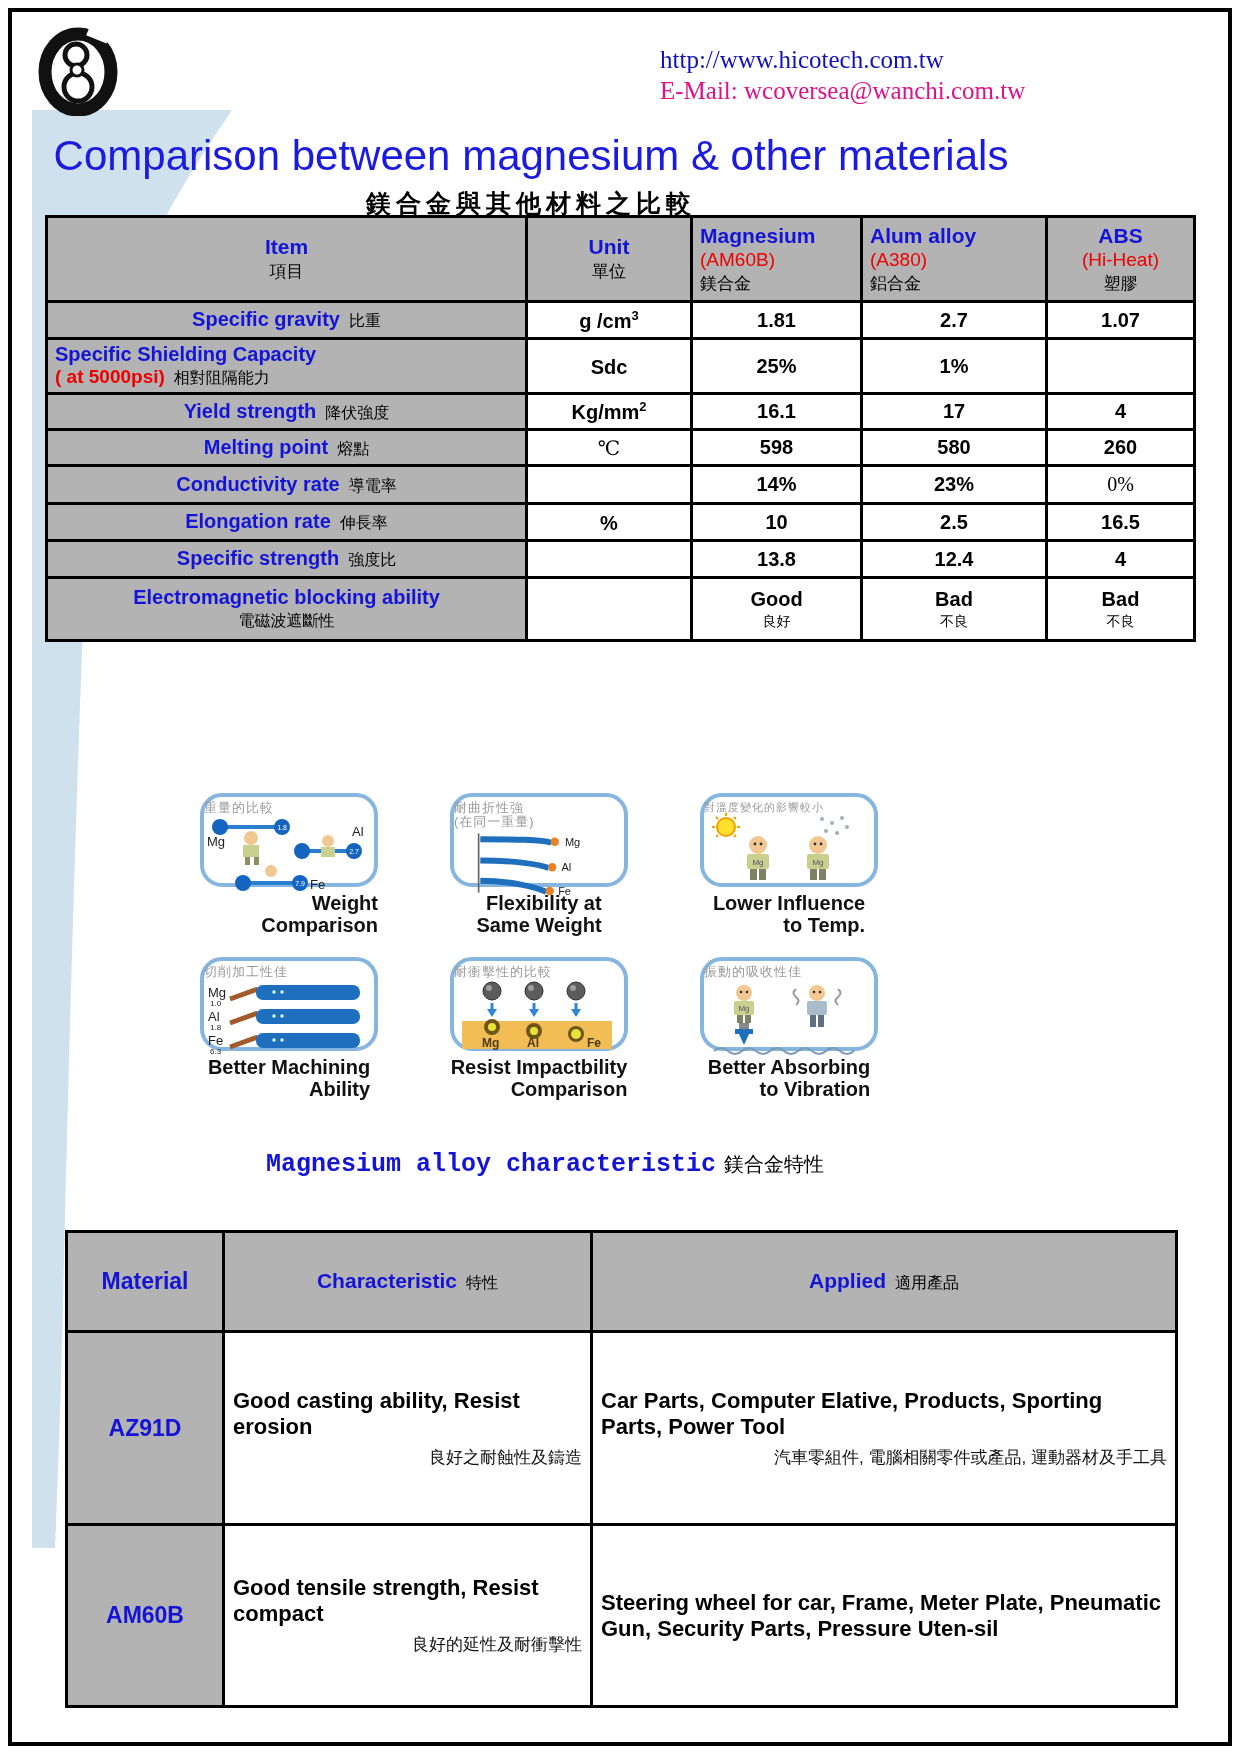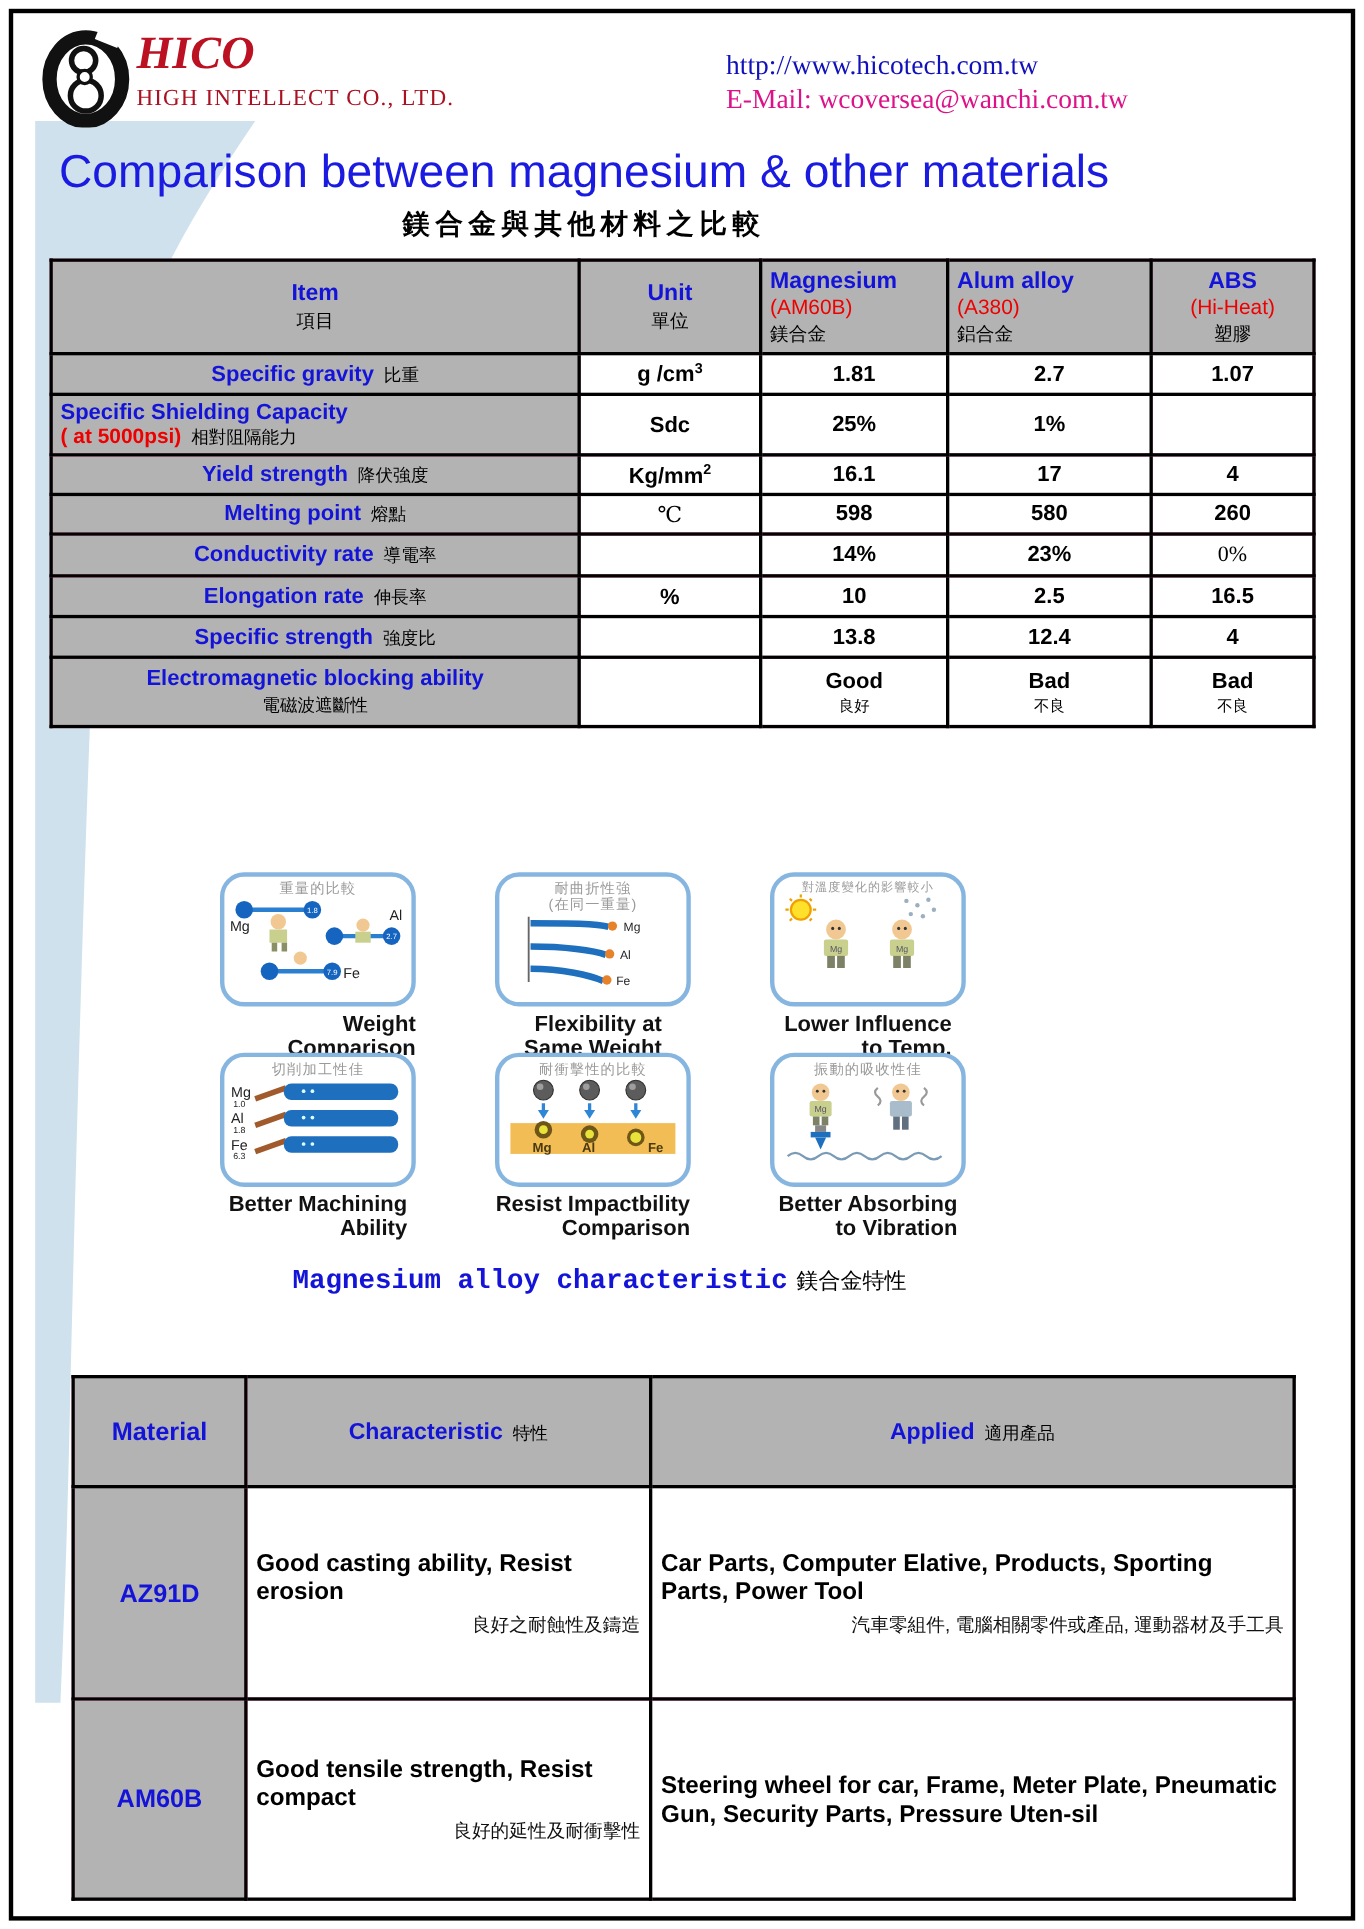--- a/index.html
+++ b/index.html
@@ -19,21 +19,21 @@
   .contact .url{color:#1111bb;}
   .contact .mail{color:#dd1188;}
 
   
   .title-wrap{position:absolute;left:0;top:132px;width:1062px;text-align:center;z-index:2;}
   .title-en{font-size:42px;font-weight:normal;color:#1a1ae0;}
   .title-zh{font-family:"Liberation Serif","DejaVu Serif",serif;font-weight:bold;font-size:25px;color:#000;
             letter-spacing:5px;margin-top:7px;}
 
   
-  table{border-collapse:collapse;table-layout:fixed;z-index:2;position:absolute;background:#f9a8d4;margin-top:20px;}
+  table{border-collapse:collapse;table-layout:fixed;z-index:2;position:absolute;background:#7f1d1d;}
   td{border:3px solid #000;text-align:center;vertical-align:middle;overflow:hidden;padding:0 2px;}
   .t1{left:45px;top:215px;width:1148px;}
   .gray{background:#b3b3b3;}
   .i-en{color:#1414d8;font-weight:bold;font-size:20px;}
   .i-red{color:#ee0000;font-weight:bold;font-size:19px;text-align:center;}
   .i-zh{font-size:16px;color:#000;margin-left:9px;font-weight:normal;}
   .i-zh2{font-size:16px;color:#000;margin-top:2px;font-weight:normal;}
   .left{text-align:left;padding-left:7px;}
   .h-en{color:#1414d8;font-weight:bold;font-size:21px;}
   .h-sub{color:#ee0000;font-size:19px;margin-top:1px;}
@@ -42,22 +42,22 @@
   .val .sub-zh{font-size:14px;font-weight:normal;margin-top:2px;}
   .unit{font-size:20px;font-weight:bold;background:#fff;}
   .unit sup{font-size:13px;}
   .serifv{font-family:"Liberation Serif","DejaVu Serif",serif;font-weight:normal;}
 
   
   .prow{position:absolute;left:200px;width:680px;display:flex;gap:72px;z-index:2;}
   .prow1{top:793px;}
   .prow2{top:957px;}
   .pcell{width:178px;display:flex;flex-direction:column;align-items:center;}
-  .panel{box-sizing:border-box;width:178px;height:122px;background:#fff;border:4px solid #86b6e0;
-         border-radius:22px;text-align:center;position:relative;}
+  .panel{box-sizing:border-box;width:178px;height:94px;background:#fff;border:4px solid #86b6e0;
+         border-radius:22px;position:relative;}
   .ptitle{font-size:13px;color:#9a9a9a;letter-spacing:1px;line-height:1.1;margin-top:4px;white-space:nowrap;overflow:hidden;}
   .pcap{margin-top:5px;font-weight:bold;font-size:20px;line-height:1.12;color:#111;text-align:right;}
 
   
   .sec2{position:absolute;left:0;top:1150px;width:1090px;text-align:center;z-index:2;font-family:Liberation Mono, monospace;}
   .sec2 .en{font-size:25px;font-weight:bold;color:#1414d8;}
   .sec2 .zh{font-size:20px;color:#000;margin-left:8px;font-weight:normal;}
 
   
   .t2{left:65px;top:1230px;width:1110px;}
@@ -78,24 +78,20 @@
 
   <div class="frame"></div>
 
   <svg class="logo" width="84" height="90" viewBox="0 0 84 90">
     <ellipse cx="42" cy="46" rx="33" ry="38" fill="none" stroke="#111" stroke-width="13"></ellipse>
     <circle cx="40" cy="29" r="11" fill="#fff" stroke="#111" stroke-width="5"></circle>
     <circle cx="42" cy="61" r="14" fill="#fff" stroke="#111" stroke-width="5"></circle>
     <circle cx="41" cy="44" r="6" fill="#fff" stroke="#111" stroke-width="3"></circle>
     <rect x="52" y="0" width="22" height="14" fill="#fff" transform="rotate(22 63 7)"></rect>
   </svg>
-  <div class="brand">
-    <div class="hico">HICO</div>
-    <div class="co">HIGH INTELLECT CO., LTD.</div>
-  </div>
   <div class="contact">
     <div class="url">http://www.hicotech.com.tw</div>
     <div class="mail">E-Mail: wcoversea@wanchi.com.tw</div>
   </div>
 
   <div class="title-wrap">
     <div class="title-en">Comparison between magnesium &amp; other materials</div>
     <div class="title-zh">鎂合金與其他材料之比較</div>
   </div>
 

